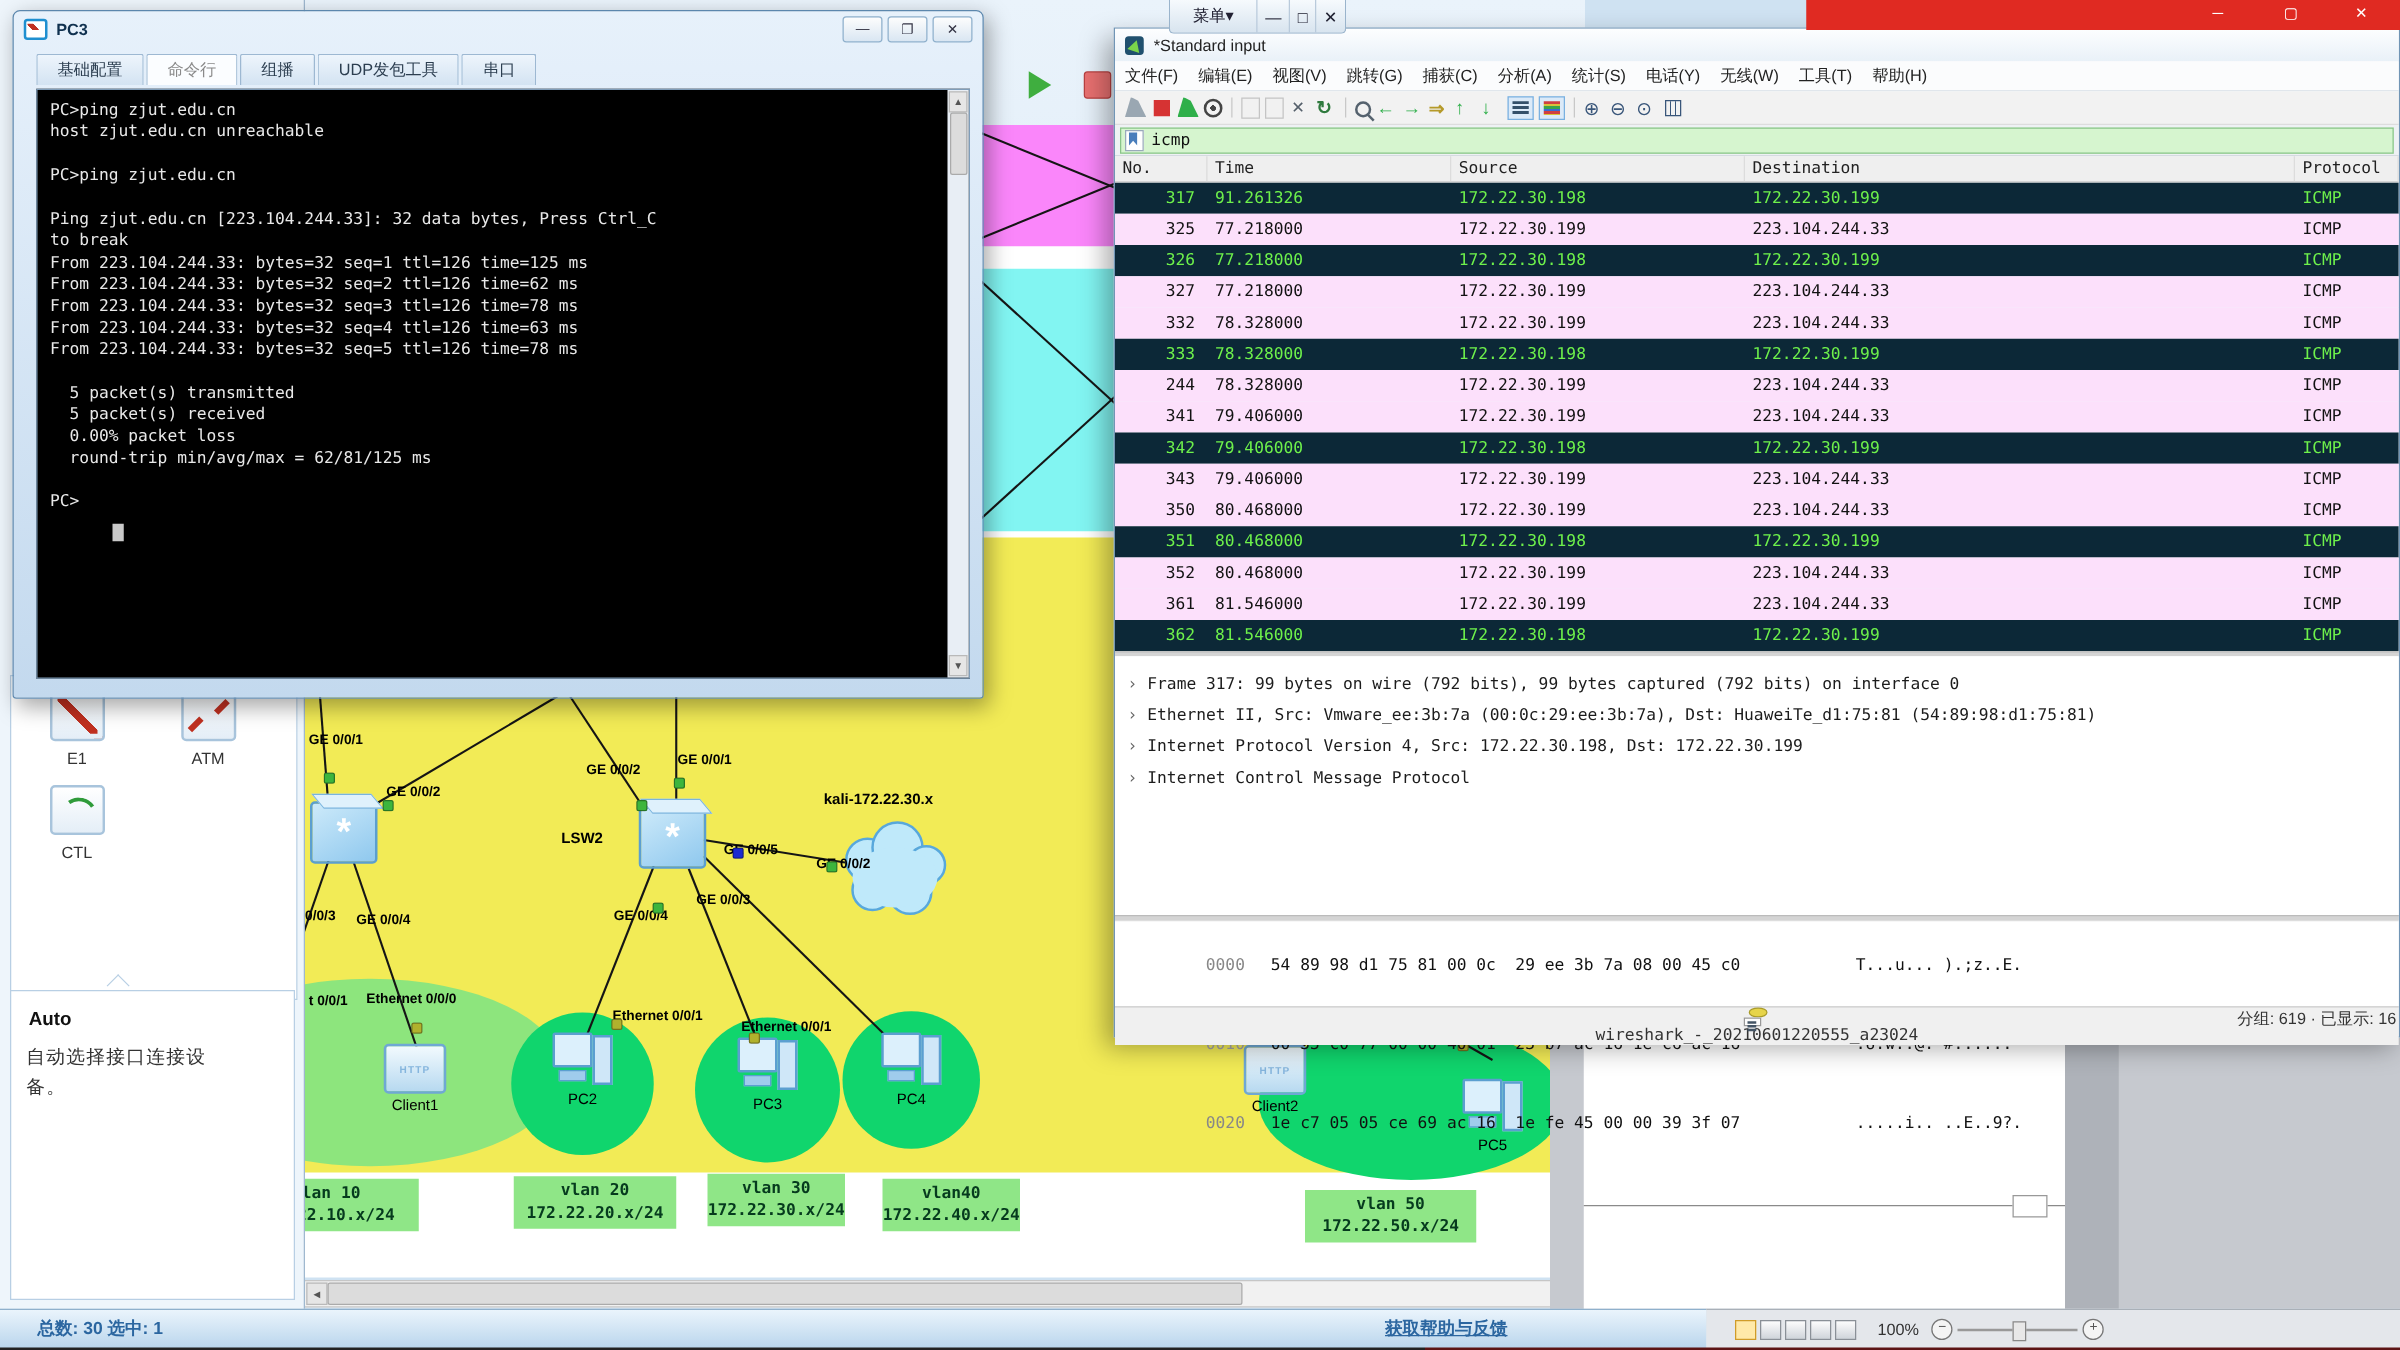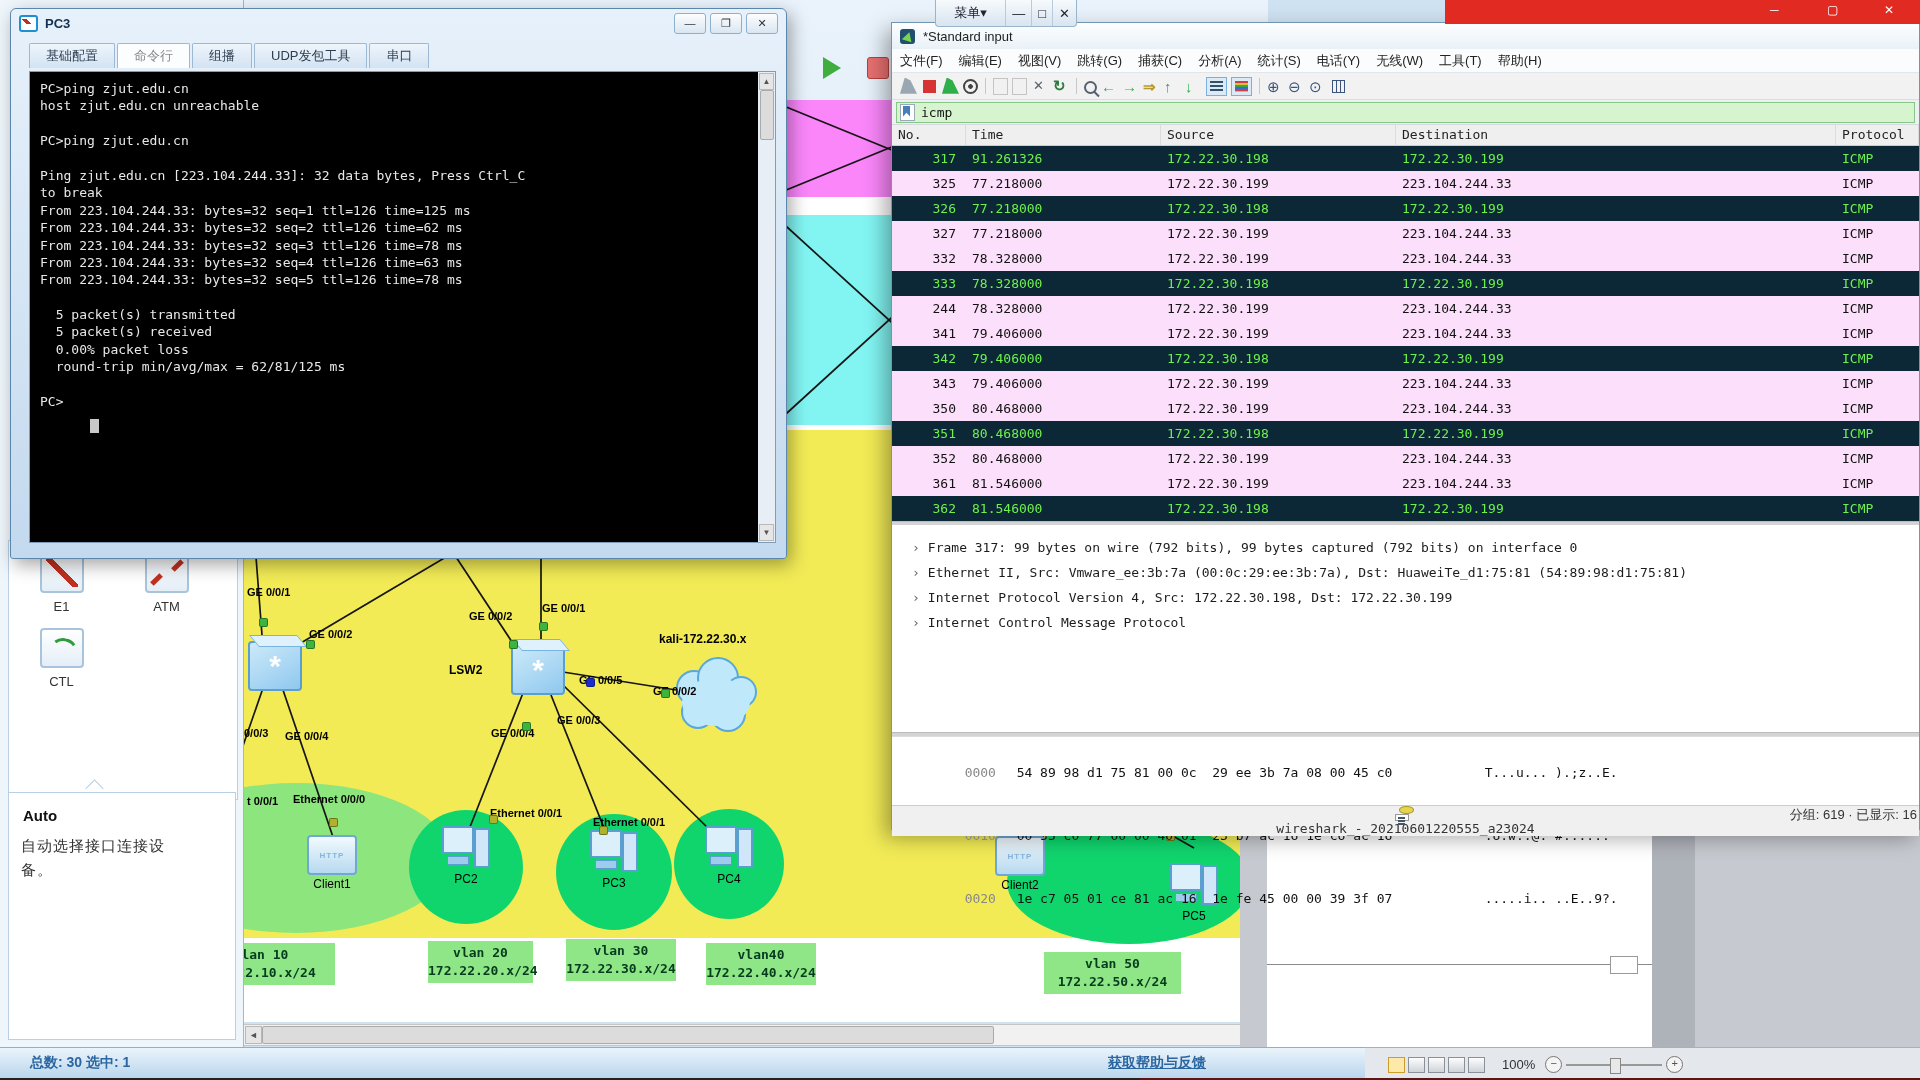--- a/index.html
+++ b/index.html
@@ -133,21 +133,21 @@
   .bookmark-icon:before{content:"";position:absolute;left:2px;top:1px;width:7px;height:11px;background:#4a7ebb;clip-path:polygon(0 0,100% 0,100% 100%,50% 65%,0 100%);}
   #ws .filtertext{font-family:"DejaVu Sans Mono",monospace;font-size:13px;color:#111;}
   .pgrid{display:grid;grid-template-columns:74px 195px 235px 440px 1fr;}
   #ws .plist-header{height:20px;background:#efefef;border-bottom:1px solid #ccc;font-family:"DejaVu Sans Mono",monospace;font-size:13px;color:#222;align-items:center;}
   #ws .plist-header span{padding-left:6px;border-right:1px solid #dcdcdc;height:20px;line-height:20px;overflow:hidden;}
   .prow{height:25px;line-height:25px;font-family:"DejaVu Sans Mono",monospace;font-size:13px;background:#fce0fb;color:#121212;cursor:pointer;}
   .prow.dark{background:#0c2837;color:#6ef14b;}
   .prow span{padding-left:6px;overflow:hidden;white-space:nowrap;}
   .prow .no{text-align:right;padding-right:10px;}
   .splitter{height:3px;background:#d4d4d4;border-top:1px solid #bbb;}
-  #ws .details{height:207px;background:#fff;padding:10px 0 0 20px;box-sizing:border-box;}
+  #ws .details{height:207px;background:#fff;padding:10px 0 0 10px;box-sizing:border-box;}
   .dline{font-family:"DejaVu Sans Mono",monospace;font-size:13px;color:#1c1c1c;line-height:25px;white-space:nowrap;}
   .dline .chev{color:#666;margin-right:8px;cursor:pointer;}
   #ws .hexpane{height:64px;background:#fff;border-top:1px solid #ddd;padding-top:4px;}
   .hexline{font-family:"DejaVu Sans Mono",monospace;font-size:13px;line-height:21px;white-space:pre;}
   .hexline .off{color:#888;display:inline-block;width:52px;padding-left:10px;}
   .hexline .bytes{color:#111;display:inline-block;width:468px;}
   .hexline .ascii{color:#111;}
   #ws .statusbar{height:30px;background:#f0f0f0;border-top:1px solid #ccc;display:flex;align-items:center;position:relative;flex-direction:column;}
   .expert-icon{width:13px;height:13px;border-radius:50%;background:#e6d44a;border:1px solid #a99b28;margin:0 6px 0 8px;}
   .note-icon{width:12px;height:13px;background:#fdfdfd;border:1px solid #999;position:relative;margin-right:8px;}
@@ -296,21 +296,21 @@
         <span class="dot" data-name="link-state-dot" style="position: absolute; left: 342px; top: 578px; background: rgb(28, 43, 208);"></span>
       </div>
 
     <div data-name="vlan-boxes" style="position:absolute;left:0;top:0;width:0;height:0;">
 
         <div class="vlanbox" data-name="vlan-annotation" style="position: absolute; left: -57px; top: 843px; width: 148px;">
           <div>vlan 10</div>
           <div>172.22.10.x/24</div>
         </div>
 
-        <div class="vlanbox" data-name="vlan-annotation" style="position: absolute; left: 184px; top: 841px; width: 105px;">
+        <div class="vlanbox" data-name="vlan-annotation" style="position: absolute; left: 167px; top: 841px; width: 130px;">
           <div>vlan 20</div>
           <div>172.22.20.x/24</div>
         </div>
 
         <div class="vlanbox" data-name="vlan-annotation" style="position: absolute; left: 322px; top: 839px; width: 110px;">
           <div>vlan 30</div>
           <div>172.22.30.x/24</div>
         </div>
 
         <div class="vlanbox" data-name="vlan-annotation" style="position: absolute; left: 462px; top: 843px; width: 110px;">
@@ -639,21 +639,21 @@
 
       <div class="hexline" data-name="hex-line">
         <span class="off">0000</span><span class="bytes">54 89 98 d1 75 81 00 0c  29 ee 3b 7a 08 00 45 c0</span><span class="ascii">T...u... ).;z..E.</span>
       </div>
 
       <div class="hexline" data-name="hex-line">
         <span class="off">0010</span><span class="bytes">00 55 c0 77 00 00 40 01  23 b7 ac 16 1e c6 ac 16</span><span class="ascii">.U.w..@. #......</span>
       </div>
 
       <div class="hexline" data-name="hex-line">
-        <span class="off">0020</span><span class="bytes">1e c7 05 01 ce 81 ac 16  1e fe 45 00 00 39 3f 07</span><span class="ascii">.....i.. ..E..9?.</span>
+        <span class="off">0020</span><span class="bytes">1e c7 05 05 ce 69 ac 16  1e fe 45 00 00 39 3f 07</span><span class="ascii">.....i.. ..E..9?.</span>
       </div>
     </div>
   <div class="statusbar" data-name="wireshark-statusbar">
     <span class="expert-icon" data-name="expert-info-icon"></span>
     <span class="note-icon" data-name="capture-comment-icon"></span>
     <span class="statusfile" data-name="capture-file-name">wireshark_-_20210601220555_a23024</span>
     <span class="statusright" data-name="packet-counts">分组: 619 · 已显示: 16</span>
   </div>
 </div>
 

